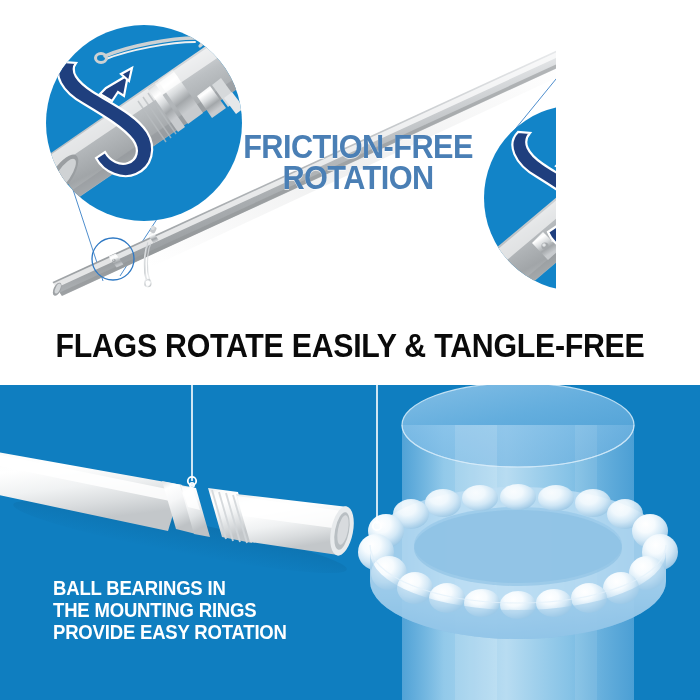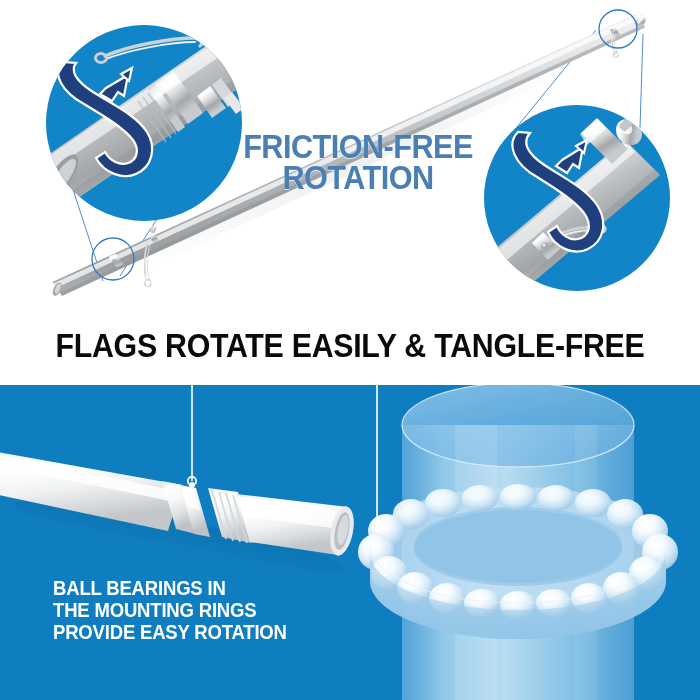--- a/index.html
+++ b/index.html
@@ -8,21 +8,21 @@
   body {
     font-family:"Liberation Sans", sans-serif;
     background:#ffffff;
     overflow:hidden;
     position:relative;
   }
   #stage { position:relative; width:700px; height:700px; overflow:hidden; }
 
   
   .panel-top {
-    position:absolute; left:0; top:0; width:700px; height:385px;
+    position:absolute; left:0; top:0; width:556px; height:385px;
     background:#ffffff; overflow:hidden;
   }
   .svg-abs { position:absolute; left:0; top:0; }
 
   
   .ff-text {
     position:absolute;
     left:232px; top:131px;
     width:252px;
     text-align:center;

